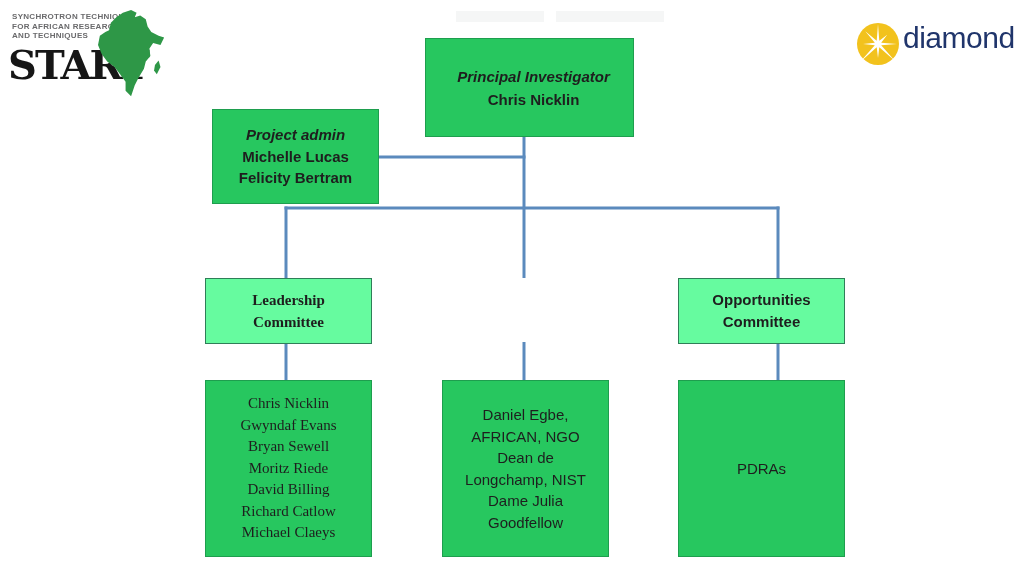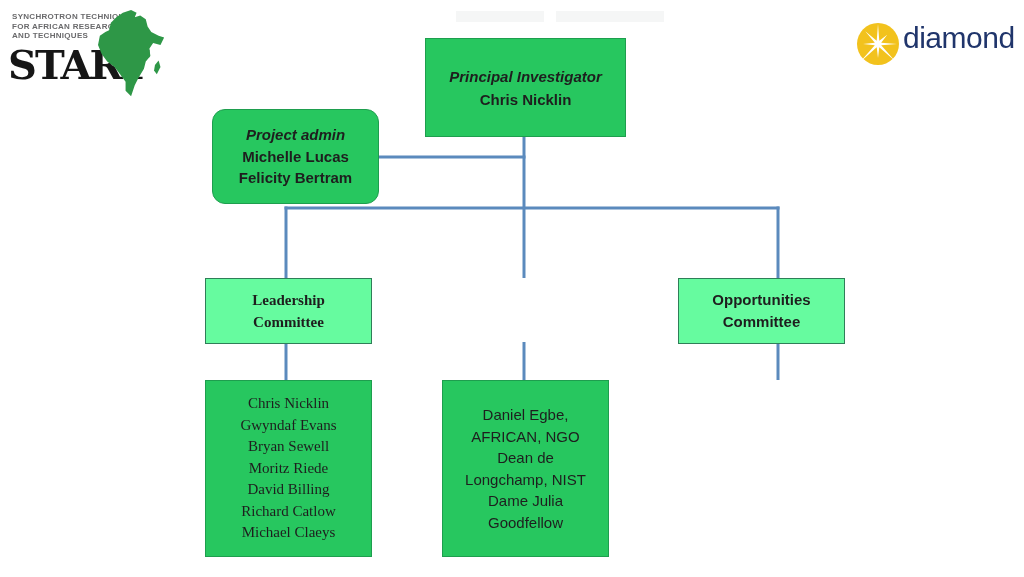--- a/index.html
+++ b/index.html
@@ -38,22 +38,22 @@
   
   .conn-layer{left:0;top:0;width:1024px;height:577px;pointer-events:none;}
   .conn{stroke:var(--connector-blue);stroke-width:3;fill:none;}
   
   .node{position:absolute;display:flex;flex-direction:column;align-items:center;
     justify-content:center;text-align:center;font-size:15px;line-height:21.5px;}
   .dark-node{background:var(--node-green);border:1px solid var(--node-green-border);}
   .light-node{background:var(--node-light-green);border:1px solid var(--node-light-green-border);font-weight:bold;line-height:22px;}
   .role{font-style:italic;font-weight:600;}
   .name{font-weight:bold;}
-  .pi-box{left:425px;top:38px;width:199px;height:97px;line-height:23px;}
-  .admin-box{left:212px;top:109px;width:165px;height:93px;line-height:21.5px;border-radius:13px;}
+  .pi-box{left:425px;top:38px;width:199px;height:97px;line-height:23px;padding-left:8px;}
+  .admin-box{left:212px;top:109px;width:165px;height:93px;line-height:21.5px;}
   .hdr{top:278px;height:64px;}
   .mem{top:380px;height:175px;}
   .col0{left:205px;width:165px;font-family:Liberation Serif, serif;}
   .col1{left:442px;width:165px;}
   .col2{left:678px;width:165px;}
   .mem-line{white-space:nowrap;}
   
   .artifact{background:#f5f6f6;height:11px;}
 </style>
 </head>
@@ -128,14 +128,17 @@
 
   <div class="node dark-node mem col1">
     <div class="mem-line">Daniel Egbe,</div>
     <div class="mem-line">AFRICAN, NGO</div>
     <div class="mem-line">Dean de</div>
     <div class="mem-line">Longchamp, NIST</div>
     <div class="mem-line">Dame Julia</div>
     <div class="mem-line">Goodfellow</div>
   </div>
 
+  <div class="node dark-node mem col2">
+    <div class="mem-line">PDRAs</div>
+  </div>
 
 </div>
 
 </body></html>

